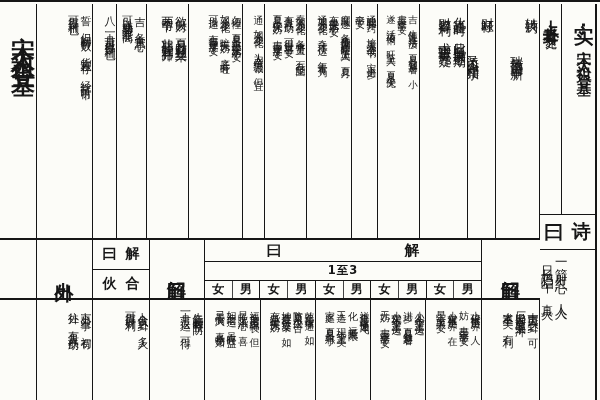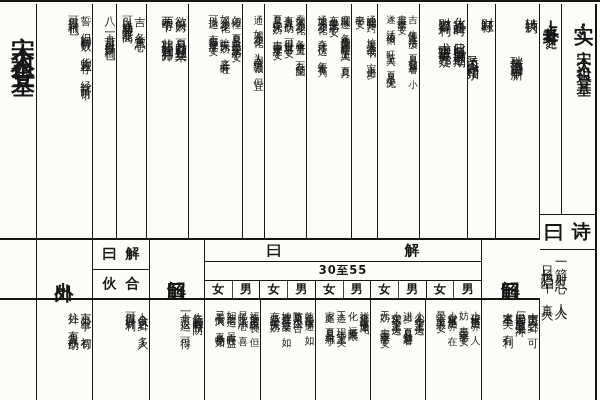--- a/index.html
+++ b/index.html
@@ -128,21 +128,21 @@
           <span>合</span>
         </div>
       </div>
       <div class="hc vbig" style="width:55px">解曰</div>
       <div class="hc agegroup">
         <div class="jspan">
           <span>曰</span>
           <span>解</span>
         </div>
         <div class="agerow" id="ageRow">
-            <div>30至55</div>
+            <div>1至3</div>
           </div>
         <div class="genrow" id="genRow">
             <div class="gcell">
               <span>女</span>
               <span>男</span>
             </div>
             <div class="gcell">
               <span>女</span>
               <span>男</span>
             </div>

